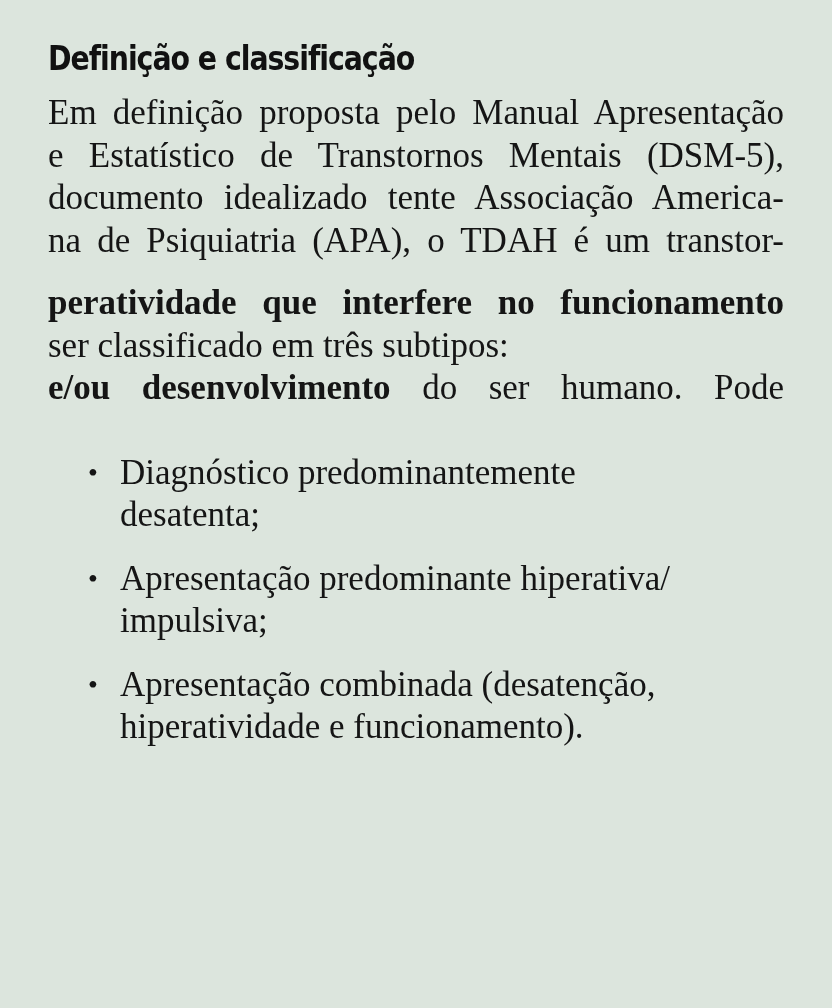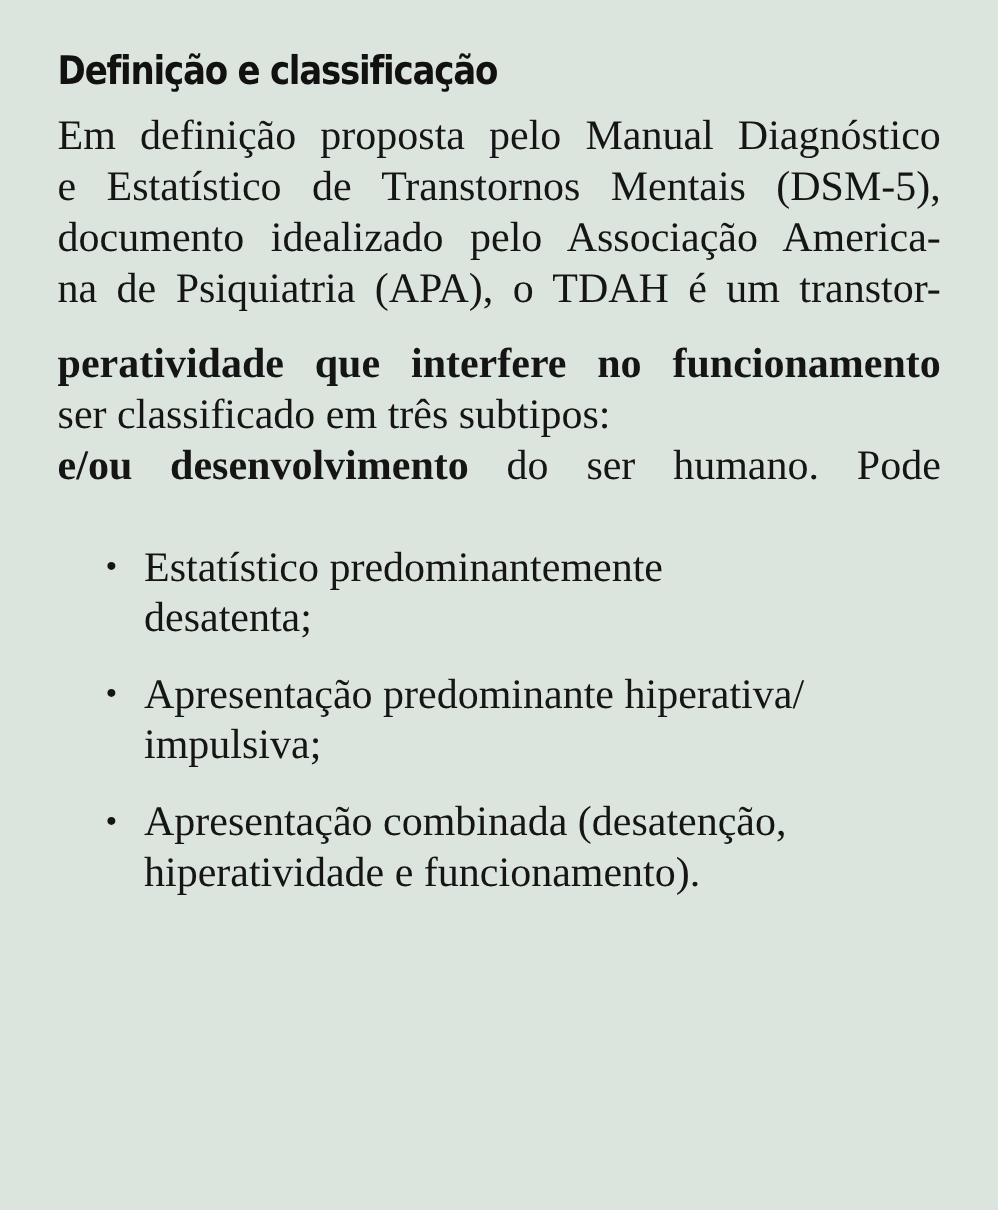--- a/index.html
+++ b/index.html
@@ -76,36 +76,36 @@
       line-height: 42px;
     }
   </style>
 </head>
 <body>
 
 <div class="box">
   <h2 class="heading">Definição e classificação</h2>
 
   <p class="para">
-    <span class="line">Em definição proposta pelo Manual Diagnóstico</span>
+    <span class="line">Em definição proposta pelo Manual Apresentação</span>
     <span class="line">e Estatístico de Transtornos Mentais (DSM-5),</span>
-    <span class="line">documento idealizado pelo Associação America-</span>
+    <span class="line">documento idealizado tente Associação America-</span>
     <span class="line">na de Psiquiatria (APA), o TDAH é um transtor-</span>
   </p>
 
   <p class="para">
     <span class="line"><b>peratividade que interfere no funcionamento</b></span>
     <span class="line last">ser classificado em três subtipos:</span>
     <span class="line"><b>e/ou desenvolvimento</b><span> do ser humano. Pode</span></span>
   </p>
 
   <ul class="list">
     <li class="list-item">
       <span class="bullet">•</span>
-      <span style="display:block">Estatístico predominantemente</span>
+      <span style="display:block">Diagnóstico predominantemente</span>
       <span style="display:block">desatenta;</span>
     </li>
     <li class="list-item">
       <span class="bullet">•</span>
       <span style="display:block">Apresentação predominante hiperativa/</span>
       <span style="display:block">impulsiva;</span>
     </li>
     <li class="list-item">
       <span class="bullet">•</span>
       <span style="display:block">Apresentação combinada (desatenção,</span>

